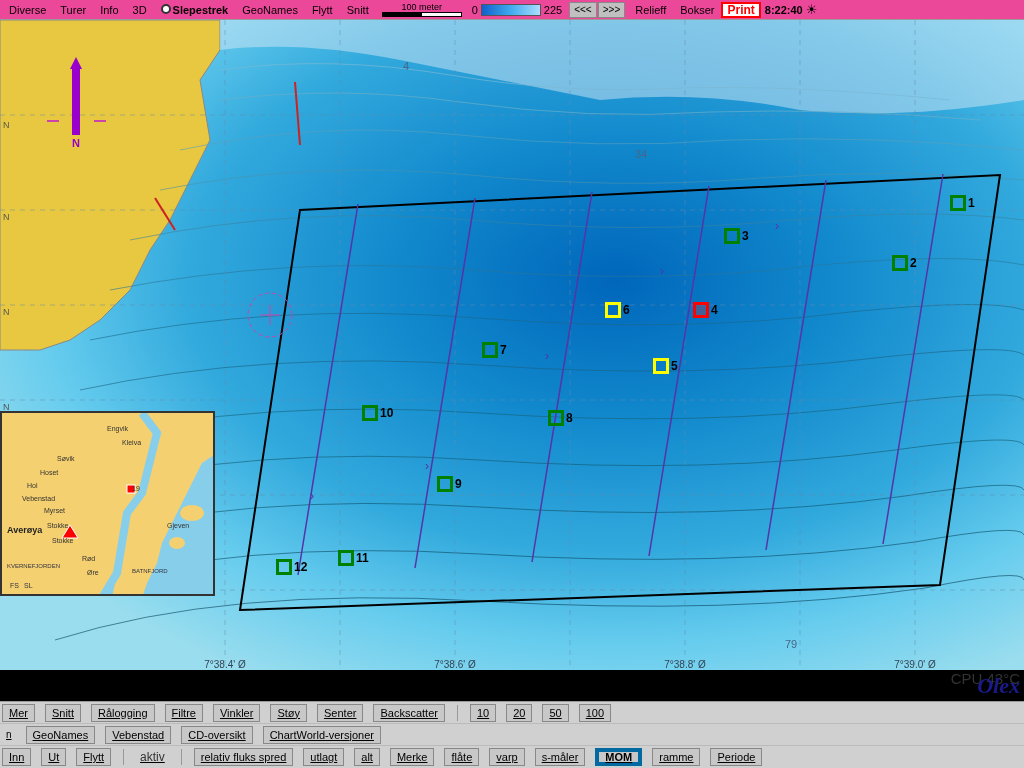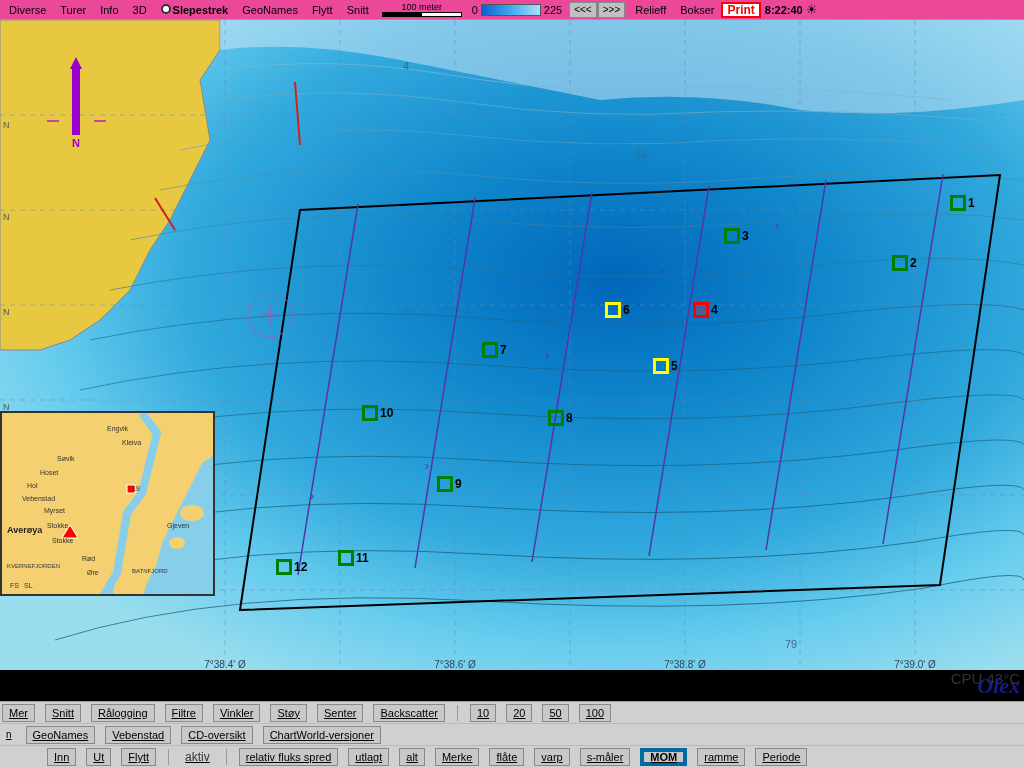--- a/index.html
+++ b/index.html
@@ -58,21 +58,21 @@
     }
 
     
     #bottom-area {
       background: #d0d0d0; border-top: 1px solid #999; flex-shrink: 0;
     }
     .toolbar-row {
       display: flex; align-items: center; height: 22px; border-bottom: 1px solid #bbb;
       padding: 0 2px; gap: 10px; text-decoration: underline;
     }
-    .toolbar-row:last-child { border-bottom: none; margin-left: 45px; }
+    .toolbar-row:last-child { border-bottom: none; }
     .tb-btn {
       padding: 1px 6px; background: #c8c8c8; border: 1px solid #888;
       cursor: pointer; font-size: 11px; height: 18px; display: flex; align-items: center;
       white-space: nowrap;
     }
     .tb-sep { width: 1px; background: #999; height: 16px; margin: 0 2px; }
 
     
     .marker {
       position: absolute;

